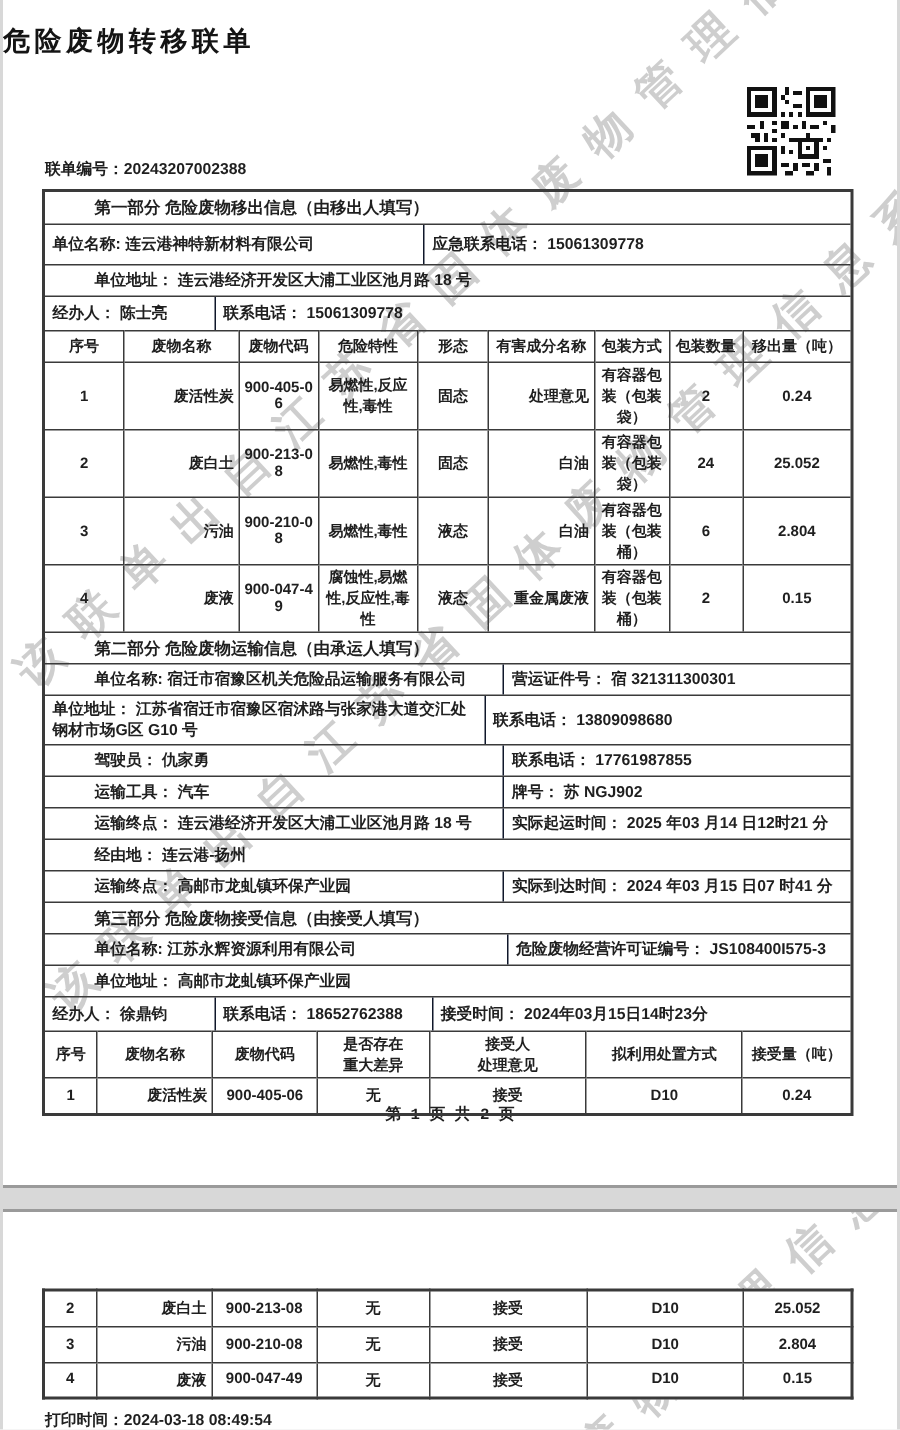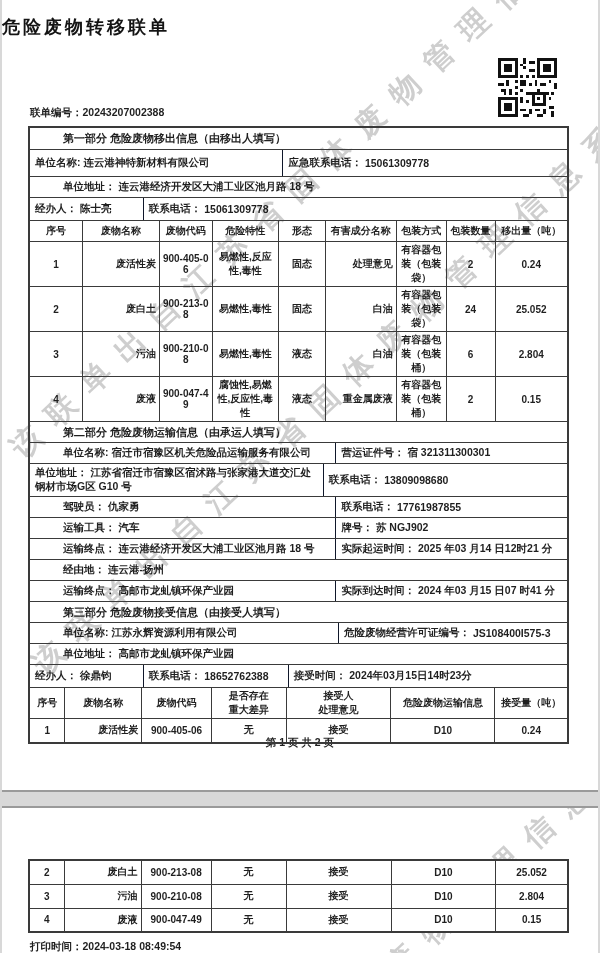--- a/index.html
+++ b/index.html
@@ -53,21 +53,21 @@
     text-align: center; vertical-align: middle; padding: 1px 3px;
     word-break: break-all;
   }
   .grid td:first-child, .grid th:first-child { border-left: none; }
   .grid tr.noline > * { border-top: none; }
   .grid .left { text-align: right; font-family: Liberation Serif, serif; }
   .prewrap { white-space: pre-line; }
 
   .pagefoot {
     position: absolute; top: 736px; left: 0; width: 100%;
-    text-align: center; font-size: 10.5px; font-weight: bold;
+    text-align: center; font-size: 10.5px; font-weight: bold; font-family: Liberation Mono, monospace;
   }
 
   #p2table {
     position: absolute; top: 51px; left: 26px; width: 541px;
     border: 2px solid #3a3a3a; background: #fff; z-index: 10;
   }
   #p2table td { height: 24px; }
   .printtime {
     position: absolute; top: 132px; left: 28px;
     font-size: 10.5px; font-weight: bold; z-index: 10;
@@ -371,21 +371,21 @@
       </colgroup>
       <tbody>
           <tr class="noline" style="height:30px">
         <th>序号</th>
         <th>废物名称</th>
         <th>废物代码</th>
         <th class="prewrap">是否存在
 重大差异</th>
         <th class="prewrap">接受人
 处理意见</th>
-        <th>危险废物运输信息</th>
+        <th>拟利用处置方式</th>
         <th>接受量（吨）</th>
       </tr>
       <tr style="height:23px">
         <td>1</td>
         <td class="left">废活性炭</td>
         <td>900-405-06</td>
         <td>无</td>
         <td>接受</td>
         <td>D10</td>
         <td>0.24</td>

